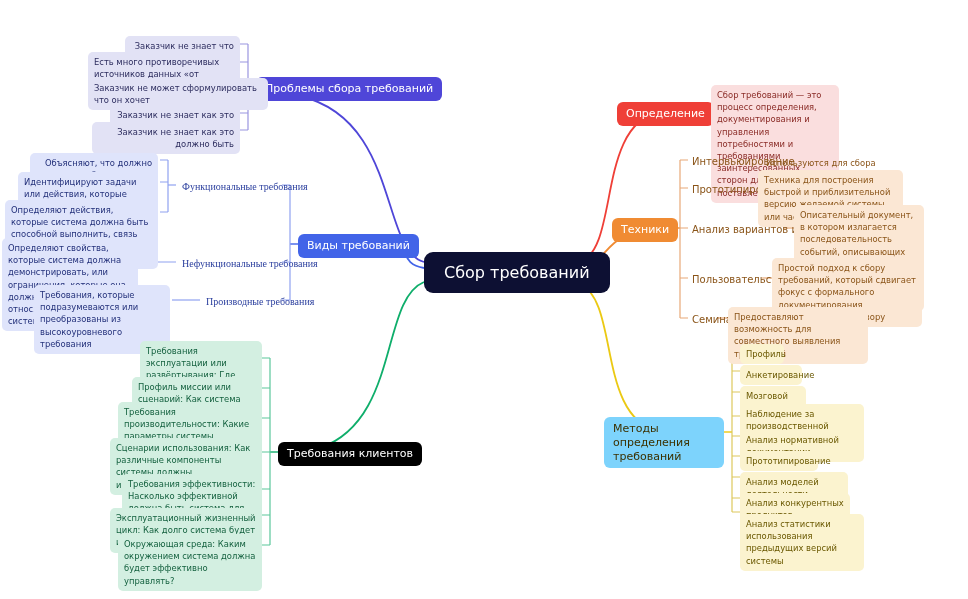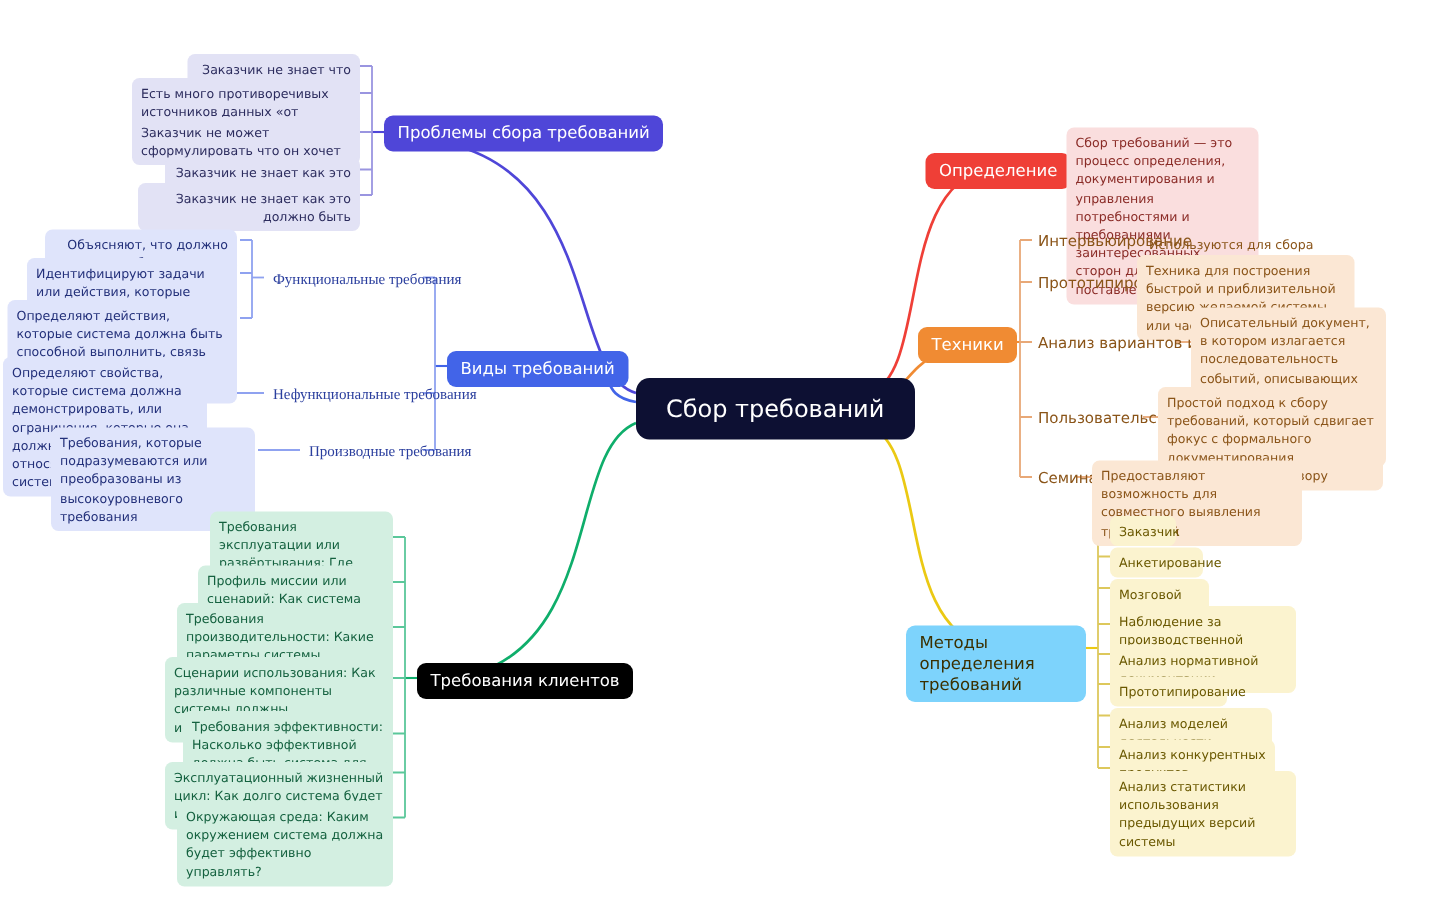--- a/index.html
+++ b/index.html
@@ -95,21 +95,21 @@
       <path d="M732 350 L 732 512" stroke="#ddc85c" stroke-width="1.2"></path>
       <path d="M732 350 L 740 350 M732 371 L 740 371 M732 392 L 740 392 M732 416 L 740 416 M732 436 L 740 436 M732 456 L 740 456 M732 477 L 740 477 M732 498 L 740 498 M732 512 L 740 512" stroke="#ddc85c" stroke-width="1.2"></path>
     </g>
   </svg>
 
   <div class="node root" style="left:424px;top:252px;">Сбор требований</div>
 
   <div class="node chip purple" style="left:256px;top:77px;">Проблемы сбора требований</div>
   <div class="node leaf lav" style="left:125px;top:36px;width:115px;text-align:right;">Заказчик не знает что он хочет</div>
   <div class="node leaf lav" style="left:88px;top:52px;width:152px;">Есть много противоречивых источников данных «от заказчика»</div>
-  <div class="node leaf lav" style="left:88px;top:78px;width:152px;">Заказчик не может сформулировать что он хочет</div>
+  <div class="node leaf lav" style="left:88px;top:78px;width:180px;">Заказчик не может сформулировать что он хочет</div>
   <div class="node leaf lav" style="left:110px;top:105px;width:130px;text-align:right;">Заказчик не знает как это работает</div>
   <div class="node leaf lav" style="left:92px;top:122px;width:148px;text-align:right;">Заказчик не знает как это должно быть</div>
 
   <div class="node chip blue" style="left:298px;top:234px;">Виды требований</div>
 
   <div class="node mid blueT" style="left:178px;top:178px;">Функциональные требования</div>
   <div class="node leaf blu" style="left:30px;top:153px;width:128px;text-align:right;">Объясняют, что должно быть сделано</div>
   <div class="node leaf blu" style="left:18px;top:172px;width:140px;">Идентифицируют задачи или действия, которые должны быть выполнены</div>
   <div class="node leaf blu" style="left:5px;top:200px;width:153px;">Определяют действия, которые система должна быть способной выполнить, связь входа/выхода в поведении системы</div>
 
@@ -142,21 +142,21 @@
   <div class="node mid orangeT" style="left:688px;top:221px;">Анализ вариантов использования</div>
   <div class="node leaf org" style="left:794px;top:205px;width:130px;">Описательный документ, в котором излагается последовательность событий, описывающих использование пользователем системы для достижения определенных целей</div>
 
   <div class="node mid orangeT" style="left:688px;top:271px;">Пользовательские истории</div>
   <div class="node leaf org" style="left:772px;top:258px;width:150px;">Простой подход к сбору требований, который сдвигает фокус с формального документирования требований к разговору</div>
 
   <div class="node mid orangeT" style="left:688px;top:311px;">Семинары</div>
   <div class="node leaf org" style="left:728px;top:307px;width:140px;">Предоставляют возможность для совместного выявления требований</div>
 
   <div class="node chip yellow" style="left:604px;top:417px;width:120px;">Методы определения требований</div>
-  <div class="node leaf yel" style="left:740px;top:344px;width:44px;">Заказчик</div>
+  <div class="node leaf yel" style="left:740px;top:344px;width:44px;">Профиль</div>
   <div class="node leaf yel" style="left:740px;top:365px;width:62px;">Анкетирование</div>
   <div class="node leaf yel" style="left:740px;top:386px;width:66px;">Мозговой штурм</div>
   <div class="node leaf yel" style="left:740px;top:404px;width:124px;">Наблюдение за производственной деятельностью</div>
   <div class="node leaf yel" style="left:740px;top:430px;width:124px;">Анализ нормативной документации</div>
   <div class="node leaf yel" style="left:740px;top:451px;width:78px;">Прототипирование</div>
   <div class="node leaf yel" style="left:740px;top:472px;width:108px;">Анализ моделей деятельности</div>
   <div class="node leaf yel" style="left:740px;top:493px;width:110px;">Анализ конкурентных продуктов</div>
   <div class="node leaf yel" style="left:740px;top:514px;width:124px;">Анализ статистики использования предыдущих версий системы</div>
 
 </div>

